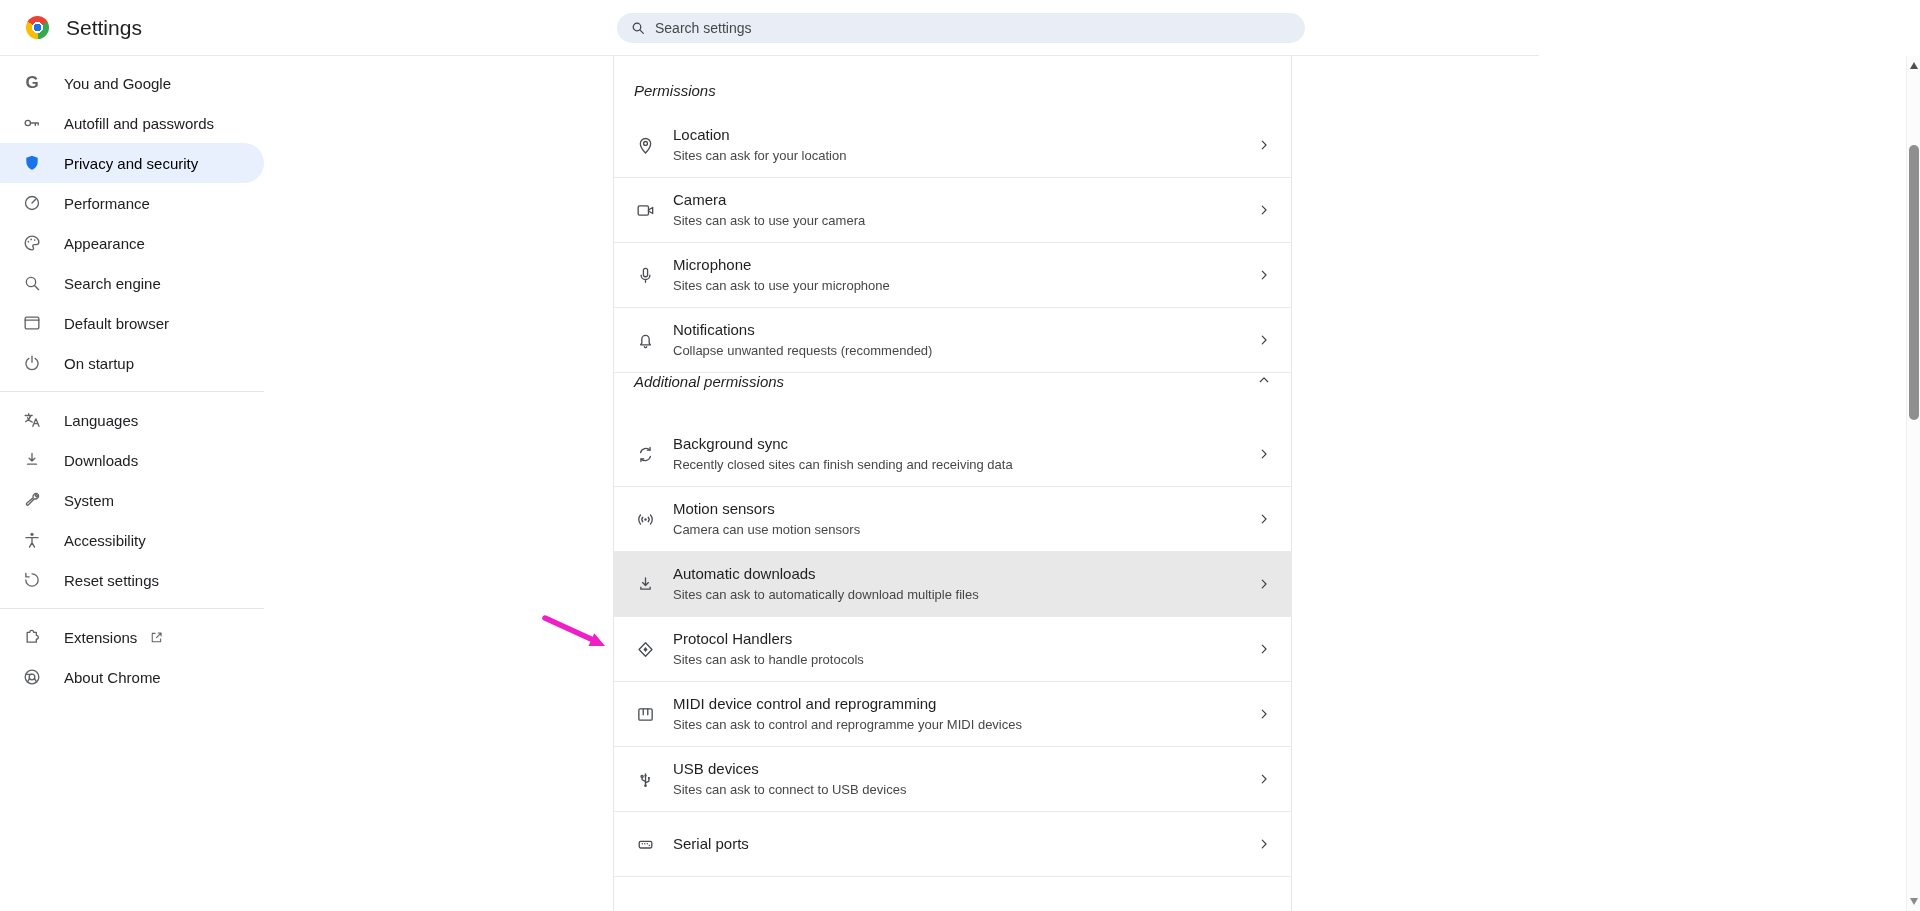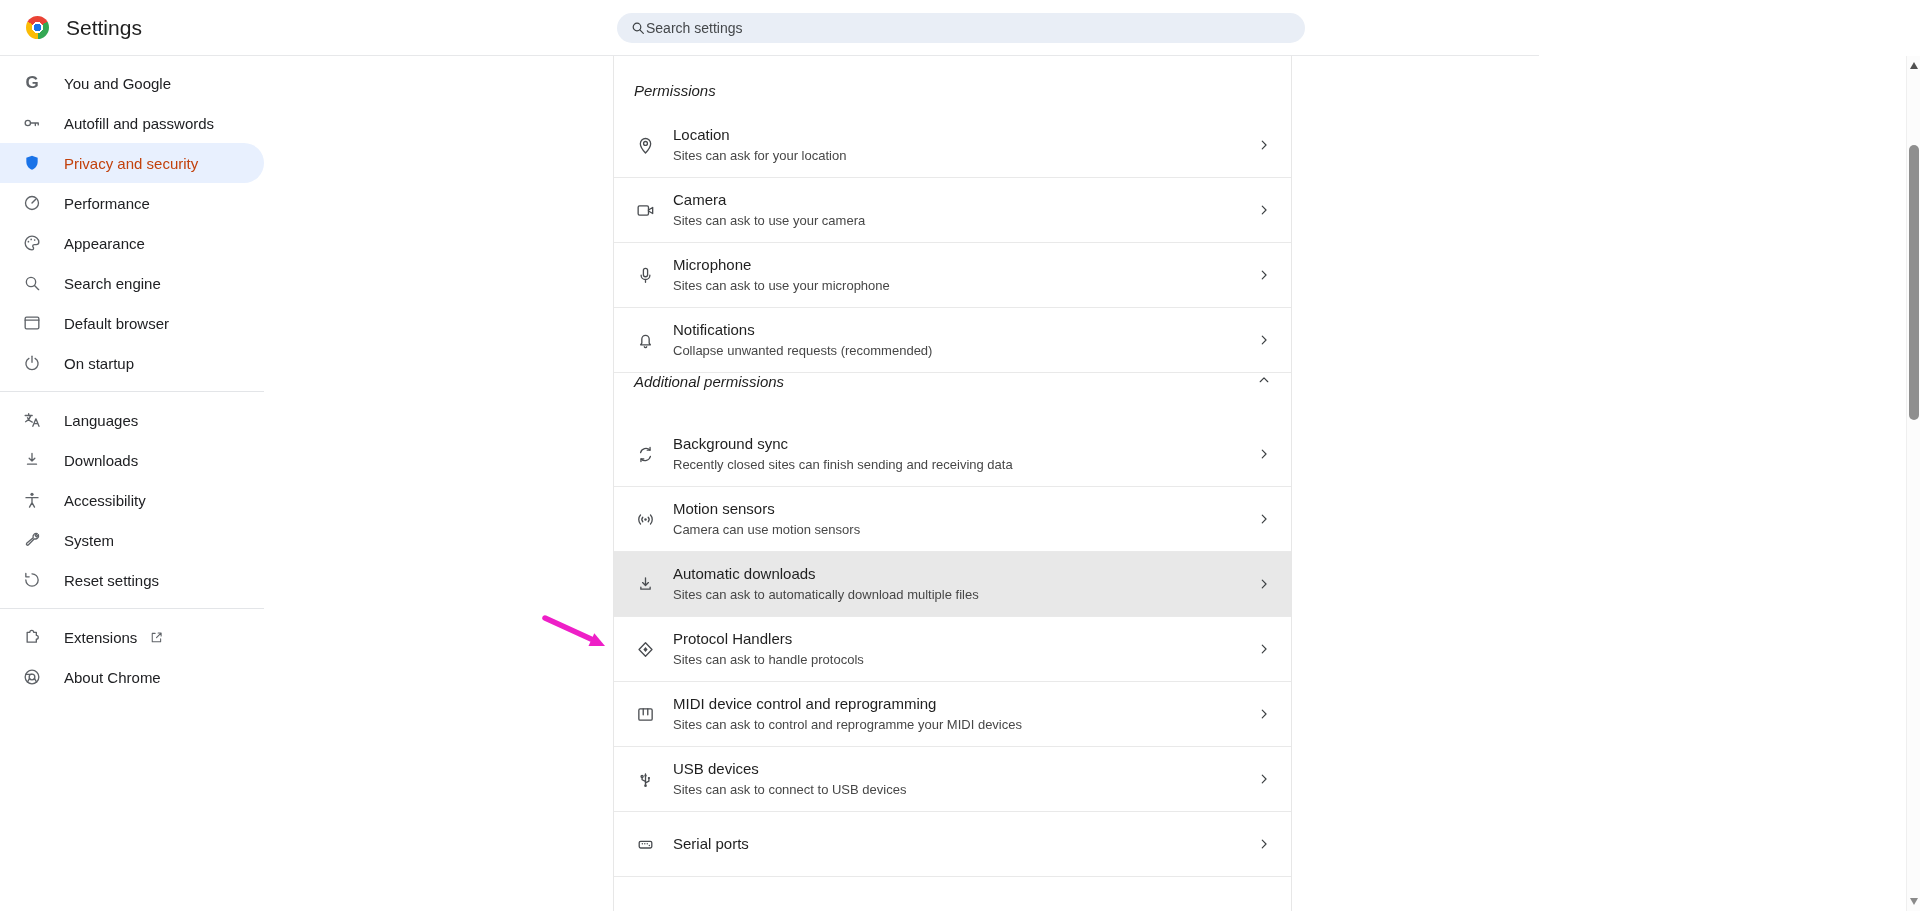--- a/index.html
+++ b/index.html
@@ -7,34 +7,34 @@
               font-family:"Liberation Sans", sans-serif; }
   
   .header { position:absolute; left:0; top:0; width:1539px; height:56px; background:#fff;
             border-bottom:1px solid #e7e8ea; display:flex; align-items:center; padding-left:26px; z-index:30; }
   .chrome-logo { width:23px; height:23px; border-radius:50%; margin-right:17px; flex:0 0 auto;
        background:
          radial-gradient(circle at center, #1a73e8 0 24%, #ffffff 24% 34%, rgba(0,0,0,0) 34%),
          conic-gradient(#ea4335 0 60deg, #34a853 60deg 180deg, #fbbc05 180deg 300deg, #ea4335 300deg 360deg); }
   .app-title { font-size:21px; color:#1f1f1f; font-weight:400; }
   .search-pill { position:absolute; left:617px; top:13px; width:688px; height:30px; border-radius:15px;
-                 background:#e9eef6; display:flex; align-items:center; padding:0 13px; }
+                 background:#e9eef6; display:flex; align-items:center; padding:0 13px; gap:9px; }
   .search-pill svg { width:16px; height:16px; stroke:#3c4043; fill:none; stroke-width:1.8; stroke-linecap:round; flex:0 0 auto; }
   .search-pill input { flex:1; border:none; outline:none; background:transparent; font-size:14px; color:#202124;
                        font-family:"Liberation Sans", sans-serif; }
   .search-pill input::placeholder { color:#44474a; opacity:1; }
   
   .sidebar { position:absolute; left:0; top:56px; width:264px; padding-top:7px; background:#fff; z-index:10; }
   .sb-item { height:40px; display:flex; align-items:center; padding-left:22px; cursor:pointer; }
   .sb-item .sic { width:20px; height:20px; margin-right:22px; display:flex; align-items:center; justify-content:center; flex:0 0 auto; }
   .sb-item .sic svg { width:20px; height:20px; stroke:#5f6368; fill:none; stroke-width:1.6; stroke-linecap:round; stroke-linejoin:round; }
   .sb-item .glabel { font-size:17px; font-weight:700; color:#5f6368; line-height:20px; }
   .sb-item .lbl { font-size:15px; color:#202124; white-space:nowrap; }
   .sb-item.selected { background:#e8f0fe; border-radius:0 20px 20px 0; }
-  .sb-item.selected .lbl { color:#c2410c; font-weight:500; }
+  .sb-item.selected .lbl { color:#000000; font-weight:500; }
   .sb-div { border-top:1px solid #e3e5e8; margin:8px 0; }
   .ext-ic { width:15px; height:15px; margin-left:12px; }
   .ext-ic svg { width:15px; height:15px; stroke:#5f6368; fill:none; stroke-width:1.7; stroke-linecap:round; stroke-linejoin:round; }
   
   .card { position:absolute; left:613px; top:56px; width:679px; height:855px; background:#fff;
           border-left:1px solid #e7e7e7; border-right:1px solid #e7e7e7; z-index:5; }
   .section-label { height:57px; padding:12px 20px 0; display:flex; align-items:center;
                    font-size:15px; color:#1f1f1f;font-style:italic; }
   .section-row { height:49px; display:flex; align-items:flex-start; padding:0 20px; font-size:15px; color:#1f1f1f; cursor:pointer;font-style:italic; }
   .row { height:65px; display:flex; align-items:center; padding:0 20px; border-bottom:1px solid #e9e9e9; cursor:pointer; }
@@ -159,33 +159,33 @@
     <span class="sic">
         <svg viewBox="0 0 24 24">
           <path d="M12 4.2v9M8.6 9.8l3.4 3.4 3.4-3.4M6.6 17h10.8"></path>
         </svg>
       </span>
     <span class="lbl">Downloads</span>
   </div>
   <div class="sb-item">
     <span class="sic">
         <svg viewBox="0 0 24 24">
+          <path d="M13.4 9.2a3.9 3.9 0 0 1 4.9-4.9l-2.4 2.4 1.4 1.4 2.4-2.4a3.9 3.9 0 0 1-4.9 4.9l-7.3 7.3a1.35 1.35 0 0 1-1.9-1.9z"></path>
+        </svg>
+      </span>
+    <span class="lbl">System</span>
+  </div>
+  <div class="sb-item">
+    <span class="sic">
+        <svg viewBox="0 0 24 24">
           <circle cx="12" cy="5.2" r="1.9" fill="#5f6368" stroke="none"></circle>
           <path d="M4.8 9.2h14.4M12 9.2v6M12 15.2l-3 5.4M12 15.2l3 5.4"></path>
         </svg>
       </span>
     <span class="lbl">Accessibility</span>
-  </div>
-  <div class="sb-item">
-    <span class="sic">
-        <svg viewBox="0 0 24 24">
-          <path d="M13.4 9.2a3.9 3.9 0 0 1 4.9-4.9l-2.4 2.4 1.4 1.4 2.4-2.4a3.9 3.9 0 0 1-4.9 4.9l-7.3 7.3a1.35 1.35 0 0 1-1.9-1.9z"></path>
-        </svg>
-      </span>
-    <span class="lbl">System</span>
   </div>
   <div class="sb-item">
     <span class="sic">
         <svg viewBox="0 0 24 24">
           <path d="M12 4.6a7.4 7.4 0 1 1-7.4 7.4"></path>
           <path d="M4.6 4.2v4h4"></path>
         </svg>
       </span>
     <span class="lbl">Reset settings</span>
   </div>

